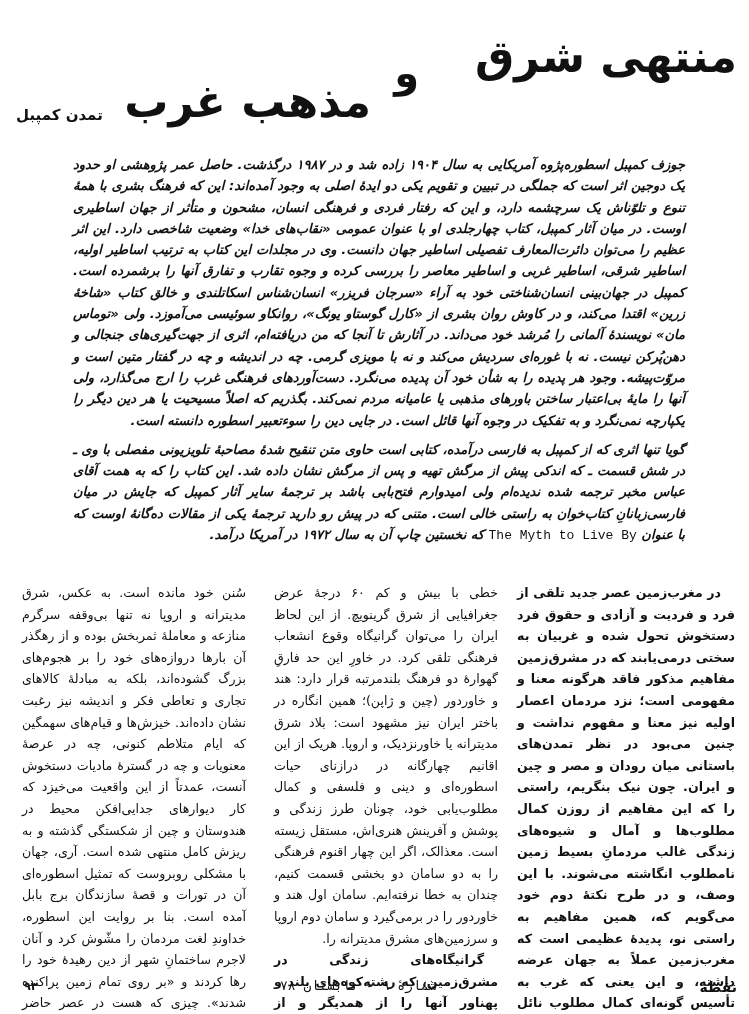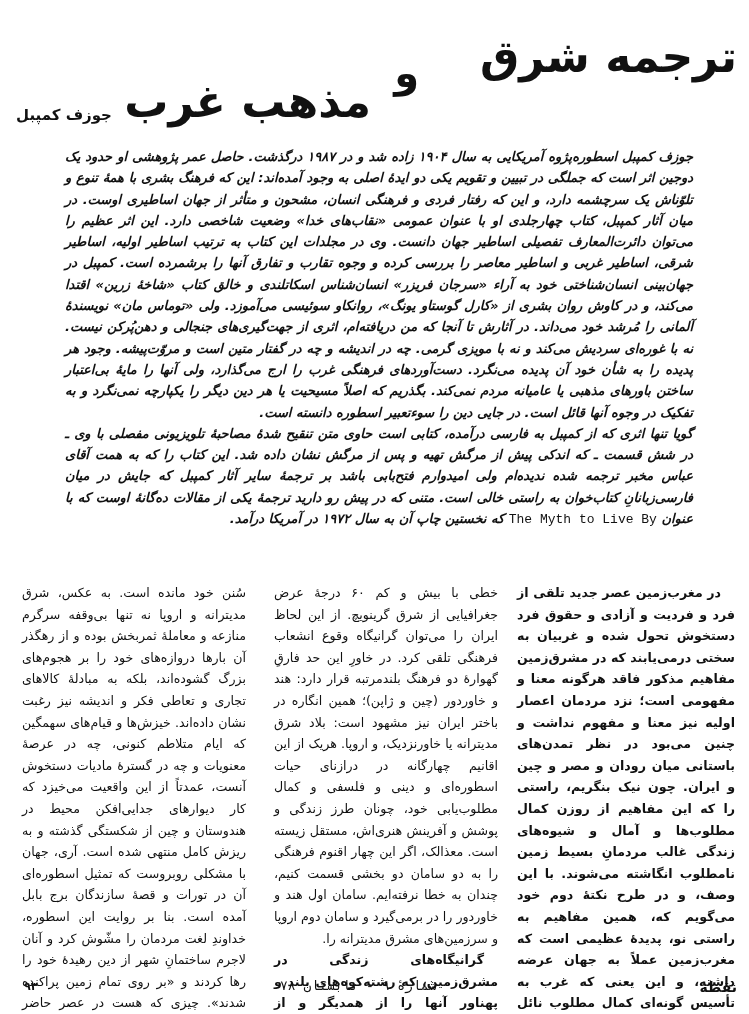--- a/index.html
+++ b/index.html
@@ -21,46 +21,46 @@
     }
     .author {
       position: absolute; top: 106px; left: 16px;
       font-size: 15px; font-weight: bold; white-space: nowrap;
     }
     .intro {
       position: absolute; top: 146px; left: 65px; width: 628px;
       font-size: 13px; font-weight: bold; font-style: italic; line-height: 21.3px;
       text-align: justify; text-align-last: right;
     }
-    .intro p { margin: 0; }
+    .intro p { margin: 8px; }
     .intro .latin { font-family: Liberation Mono, monospace; font-style: normal; font-weight: normal; }
     .col {
       position: absolute; top: 582px; width: 224px;
       font-size: 12.6px; line-height: 21.6px; text-align: justify;
     }
     .col p { margin: 0; }
     .col p.indent { text-indent: 14px; font-weight: bold; }
     .col-right { right: 14px; width: 218px; }
     .col-middle { right: 251px; }
     .col-left { left: 22px; }
     .footer { position: absolute; top: 978px; font-size: 13px; line-height: 18px; }
     .footer-journal { right: 12px; font-weight: bold; font-size: 14px; }
     .footer-issue { left: 280px; direction: rtl; font-family: Liberation Mono, monospace; }
     .footer-page { left: 24px; font-weight: bold; font-size: 11px; }
   </style>
 </head>
 <body>
 
 <div>
 
-  <h1 class="title-line1">ترجمه شرق</h1>
+  <h1 class="title-line1">منتهی شرق</h1>
   <span class="title-and">و</span>
   <h1 class="title-line2">مذهب غرب</h1>
 
-  <div class="author">جوزف کمپبل</div>
+  <div class="author">تمدن کمپبل</div>
 
   <div class="intro">
     <p>جوزف کمپبل اسطوره‌پژوه آمریکایی به سال ۱۹۰۴ زاده شد و در ۱۹۸۷ درگذشت. حاصل عمر پژوهشی او حدود یک دوجین اثر است که جملگی در تبیین و تقویم یکی دو ایدهٔ اصلی به وجود آمده‌اند: این که فرهنگ بشری با همهٔ تنوع و تلوّناش یک سرچشمه دارد، و این که رفتار فردی و فرهنگی انسان، مشحون و متأثر از جهان اساطیری اوست. در میان آثار کمپبل، کتاب چهارجلدی او با عنوان عمومی «نقاب‌های خدا» وضعیت شاخصی دارد. این اثر عظیم را می‌توان دائرت‌المعارف تفصیلی اساطیر جهان دانست. وی در مجلدات این کتاب به ترتیب اساطیر اولیه، اساطیر شرقی، اساطیر غربی و اساطیر معاصر را بررسی کرده و وجوه تقارب و تفارق آنها را برشمرده است. کمپبل در جهان‌بینی انسان‌شناختی خود به آراء «سرجان فریزر» انسان‌شناس اسکاتلندی و خالق کتاب «شاخهٔ زرین» اقتدا می‌کند، و در کاوش روان بشری از «کارل گوستاو یونگ»، روانکاو سوئیسی می‌آموزد. ولی «توماس مان» نویسندهٔ آلمانی را مُرشد خود می‌داند. در آثارش تا آنجا که من دریافته‌ام، اثری از جهت‌گیری‌های جنجالی و دهن‌پُرکن نیست. نه با غوره‌ای سردیش می‌کند و نه با مویزی گرمی. چه در اندیشه و چه در گفتار متین است و مروّت‌پیشه. وجود هر پدیده را به شأن خود آن پدیده می‌نگرد. دست‌آوردهای فرهنگی غرب را ارج می‌گذارد، ولی آنها را مایهٔ بی‌اعتبار ساختن باورهای مذهبی یا عامیانه مردم نمی‌کند. بگذریم که اصلاً مسیحیت یا هر دین دیگر را یکپارچه نمی‌نگرد و به تفکیک در وجوه آنها قائل است. در جایی دین را سوءتعبیر اسطوره دانسته است.</p>
     <p><span>گویا تنها اثری که از کمپبل به فارسی درآمده، کتابی است حاوی متن تنقیح شدهٔ مصاحبهٔ تلویزیونی مفصلی با وی ـ در شش قسمت ـ که اندکی پیش از مرگش تهیه و پس از مرگش نشان داده شد. این کتاب را که به همت آقای عباس مخبر ترجمه شده ندیده‌ام ولی امیدوارم فتح‌بابی باشد بر ترجمهٔ سایر آثار کمپبل که جایش در میان فارسی‌زبانانِ کتاب‌خوان به راستی خالی است. متنی که در پیش رو دارید ترجمهٔ یکی از مقالات ده‌گانهٔ اوست که با عنوان</span> <span class="latin">The Myth to Live By</span> <span>که نخستین چاپ آن به سال ۱۹۷۲ در آمریکا درآمد.</span></p>
   </div>
 
   <div class="col col-right">
     <p class="indent">در مغرب‌زمین عصر جدید تلقی از فرد و فردیت و آزادی و حقوق فرد دستخوش تحول شده و غربیان به سختی درمی‌یابند که در مشرق‌زمین مفاهیم مذکور فاقد هرگونه معنا و مفهومی است؛ نزد مردمان اعصار اولیه نیز معنا و مفهوم نداشت و چنین می‌بود در نظر تمدن‌های باستانی میان رودان و مصر و چین و ایران. چون نیک بنگریم، راستی را که این مفاهیم از روزن کمال مطلوب‌ها و آمال و شیوه‌های زندگی غالب مردمانِ بسیط زمین نامطلوب انگاشته می‌شوند. با این وصف، و در طرح نکتهٔ دوم خود می‌گویم که، همین مفاهیم به راستی نو، پدیدهٔ عظیمی است که مغرب‌زمین عملاً به جهان عرضه داشته، و این یعنی که غرب به تأسیس گونه‌ای کمال مطلوب نائل آمده که مشحون از سوائق انسانی و درخور ارجمندترین استعدادهای نوع بشر است.</p>
     <p class="indent">من برآنم که مرز فارق مغرب‌زمین از مشرق‌زمین در ایران امروز واقع است؛ در امتداد</p>
   </div>

